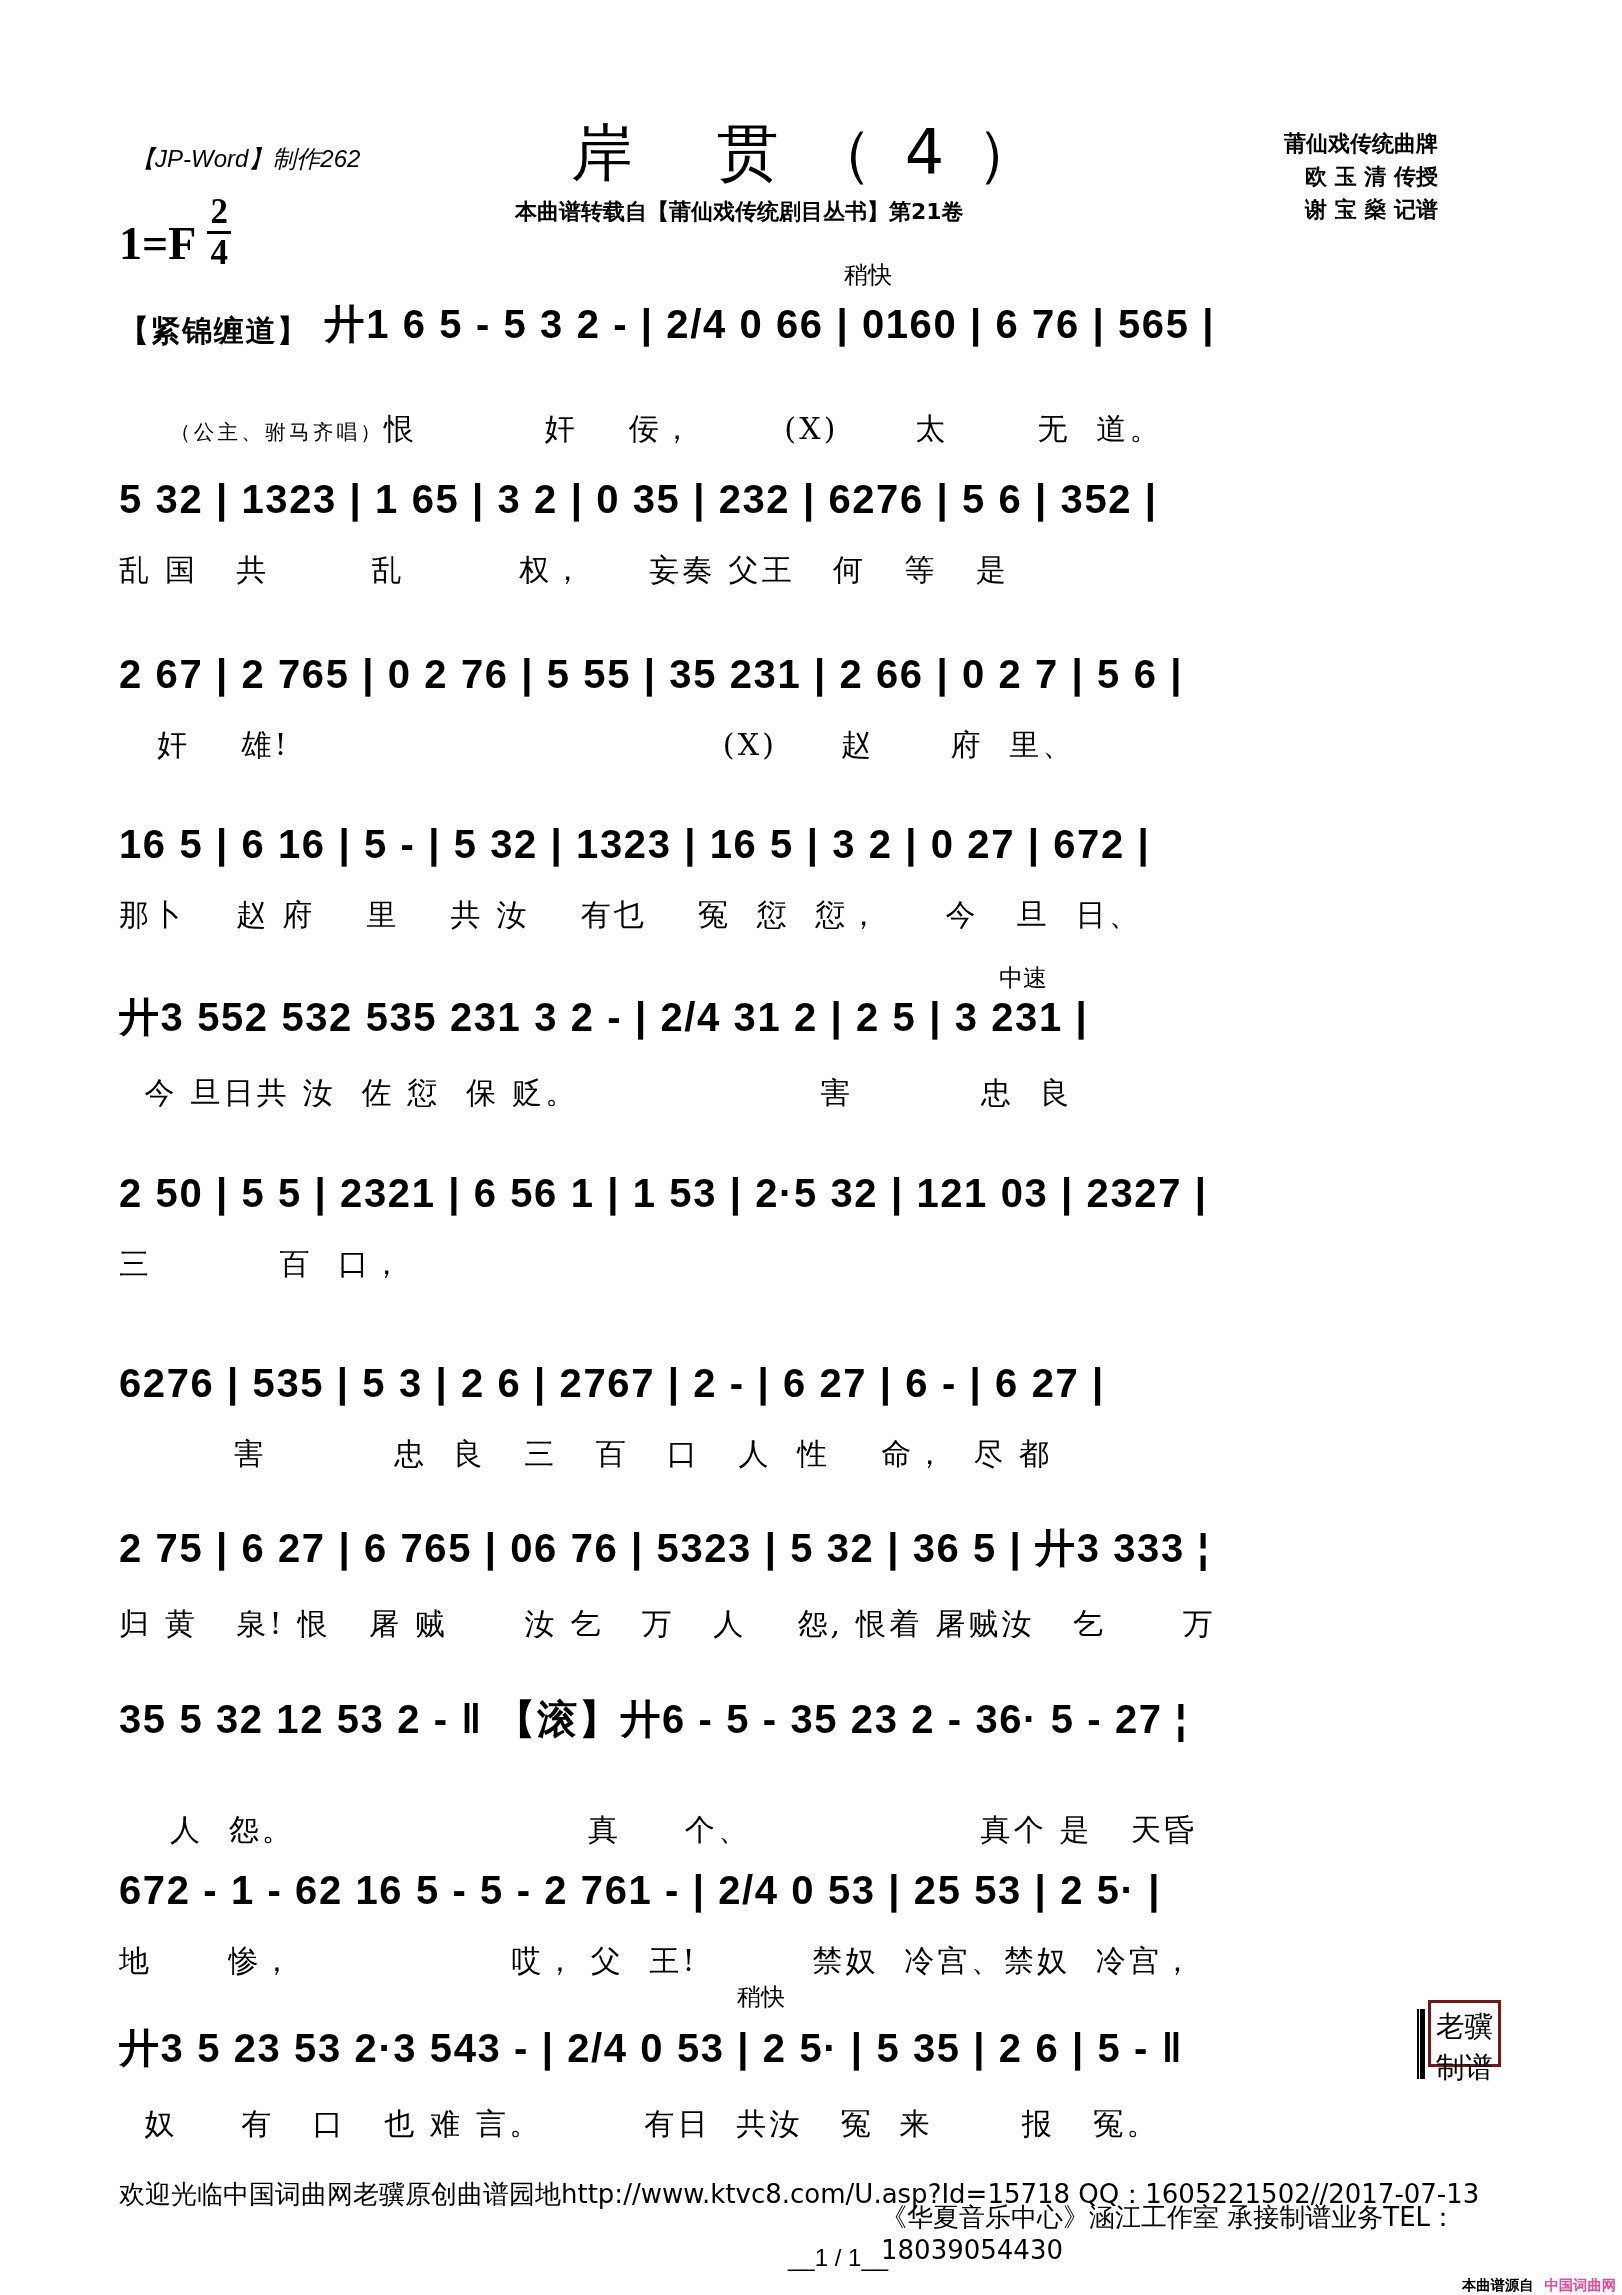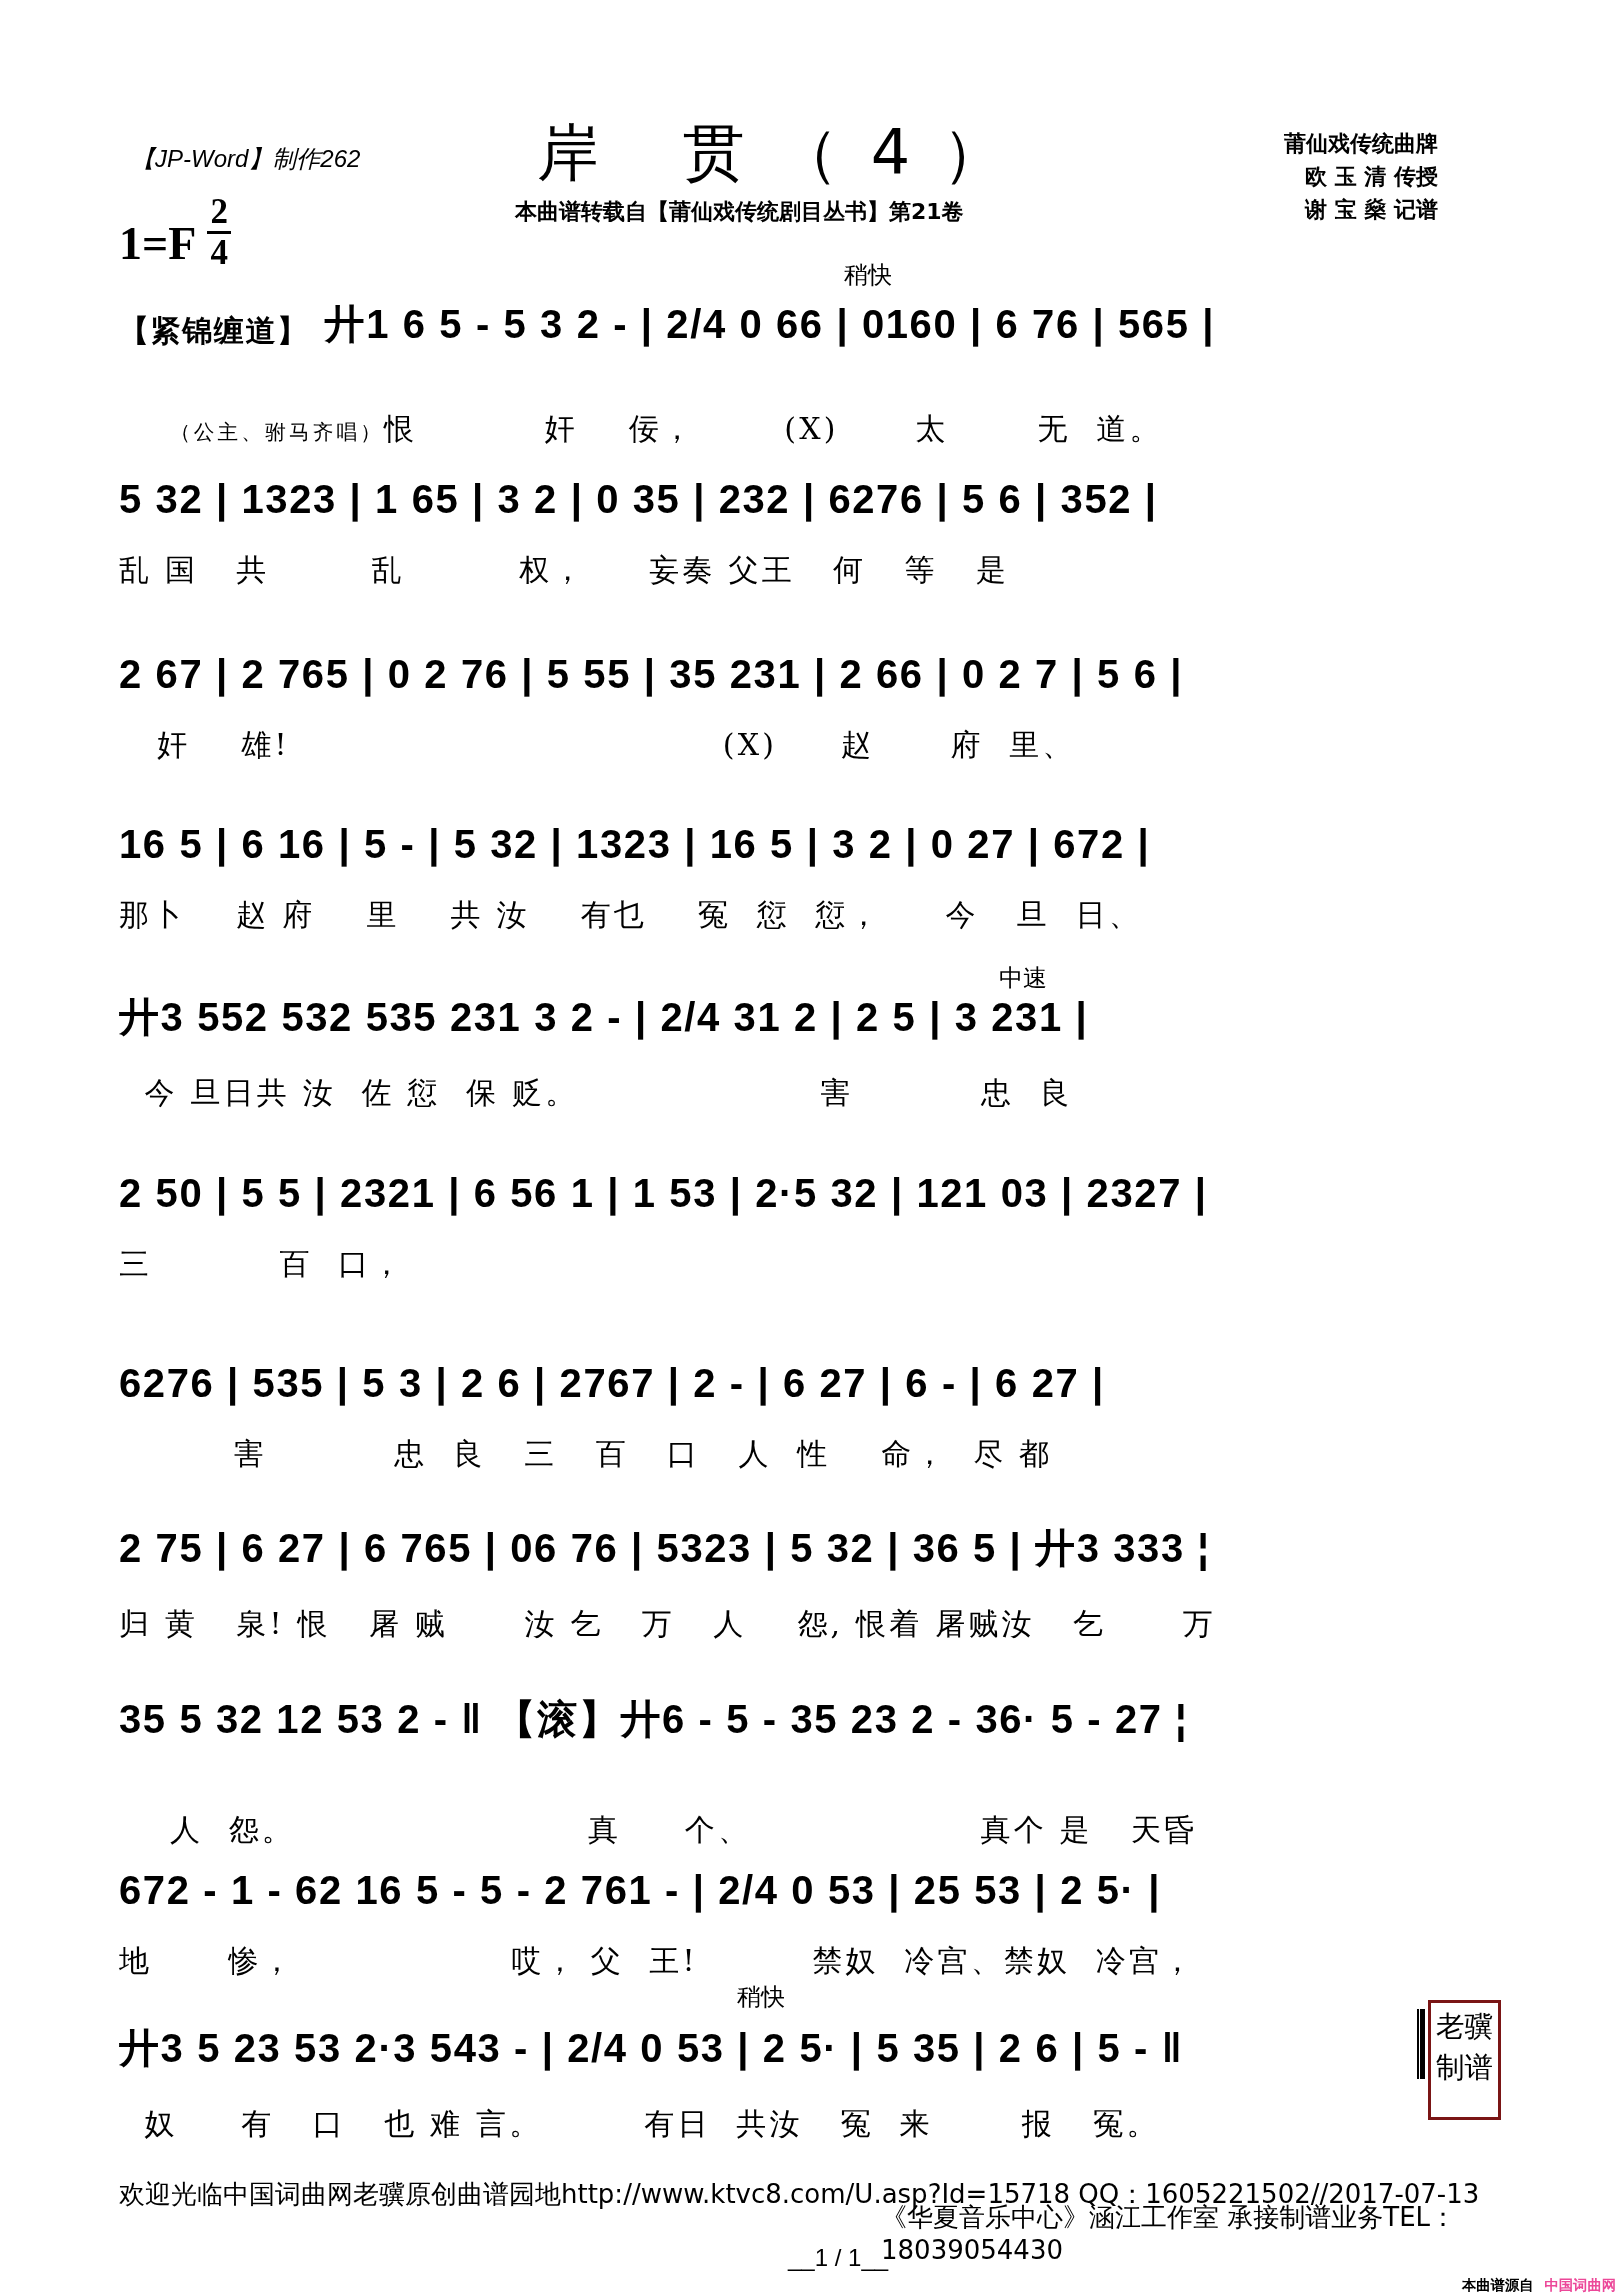--- a/index.html
+++ b/index.html
@@ -1,31 +1,31 @@
 <!DOCTYPE html>
 <html style="font-size:12.7px"><head>
 <meta charset="utf-8">
 <style>
   html, body { margin:0; padding:0; background:#fff; }
   body { width:1623px; height:2295px; position:relative; overflow:hidden; color:#000;
          font-family:"Liberation Sans", "DejaVu Sans", sans-serif; }
   .abs { position:absolute; }
   .maker { left:131px; top:143px; font-size:24px; font-style:italic; }
-  .title { left:537px; top:111px; font-size:62px; letter-spacing:32px; font-family:"DejaVu Sans", sans-serif; }
+  .title { left:571px; top:111px; font-size:62px; letter-spacing:32px; font-family:"DejaVu Sans", sans-serif; }
   .subtitle { left:515px; top:197px; font-size:22px; font-weight:bold; font-family:"DejaVu Sans", sans-serif; }
   .key { left:119px; top:194px; font-size:46px; font-weight:bold; font-family:"Liberation Serif", serif; display:flex; align-items:flex-end; gap:11px; }
   .timesig { display:inline-flex; flex-direction:column; align-items:center; line-height:1; font-size:35px; font-weight:bold; font-family:"Liberation Serif", serif; }
   .timesig .bar { width:24px; height:3.2px; background:#000; margin:1.6px 0; }
   .credits { left:1284px; top:127px; font-size:22px; font-weight:bold; line-height:33px; text-align:right; font-family:"DejaVu Sans", sans-serif; }
   .line { position:absolute; left:119px; width:1395px; }
   .notes { position:absolute; top:0; left:0; height:55px; display:flex; align-items:flex-end; font-size:40px; font-weight:bold; font-family:"Liberation Sans Narrow","Liberation Sans", sans-serif; white-space:nowrap; letter-spacing:1.6px; }
   .lyrics { position:absolute; top:83px; left:0; font-size:30px; font-family:"DejaVu Serif","Liberation Serif", serif; white-space:pre; letter-spacing:3.2px; }
   .small { font-size:20.6px; }
   .tempo { position:absolute; font-size:24px; font-family:"DejaVu Sans", sans-serif; }
-  .stamp { left:1428px; top:2000px; width:73px; height:120px; border:3.2px solid #7a1515; font-size:28.5px; font-family:"DejaVu Sans", sans-serif; line-height:41px; text-align:center; padding-top:3.2px; box-sizing:border-box; }
+  .stamp { left:1428px; top:2000px; width:73px; height:67px; border:3.2px solid #7a1515; font-size:28.5px; font-family:"DejaVu Sans", sans-serif; line-height:41px; text-align:center; padding-top:3.2px; box-sizing:border-box; }
   .dbl { left:1417px; top:2009px; width:8px; height:70px; border-left:2.4px solid #000; border-right:5.5px solid #000; box-sizing:border-box; }
   .footer1 { left:119px; top:2157px; font-size:26px; font-family:"DejaVu Sans", sans-serif;margin-top:20px; }
   .footer2 { left:840px; top:2200px; font-size:26px; font-family:"DejaVu Sans", sans-serif;margin-left:41px; }
   .pager { left:788px; top:2244px; font-size:24px; }
   .source { left:1462px; top:2276px; font-size:14.3px; font-weight:bold; font-family:"DejaVu Sans", sans-serif; }
   .source .brand { color:#ec4899; margin-left:11px; }
 </style>
 </head>
 <body>
 

